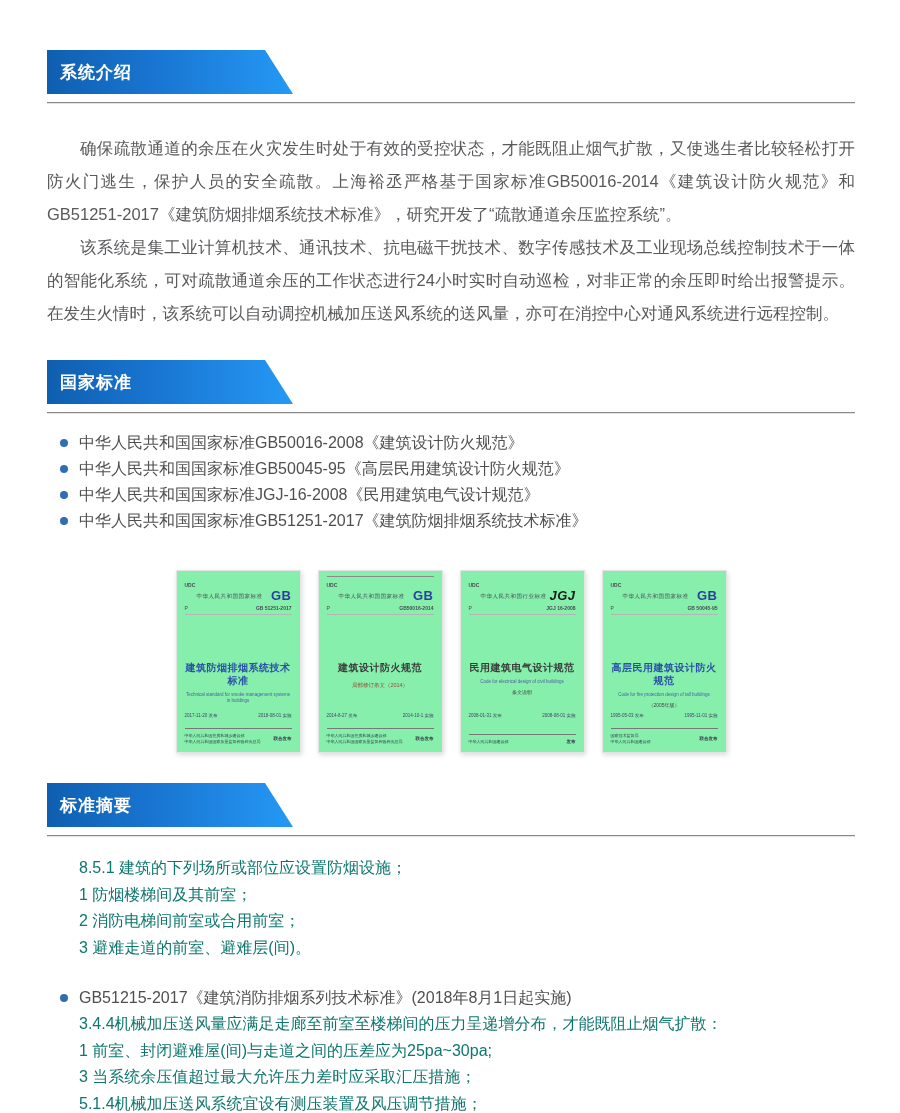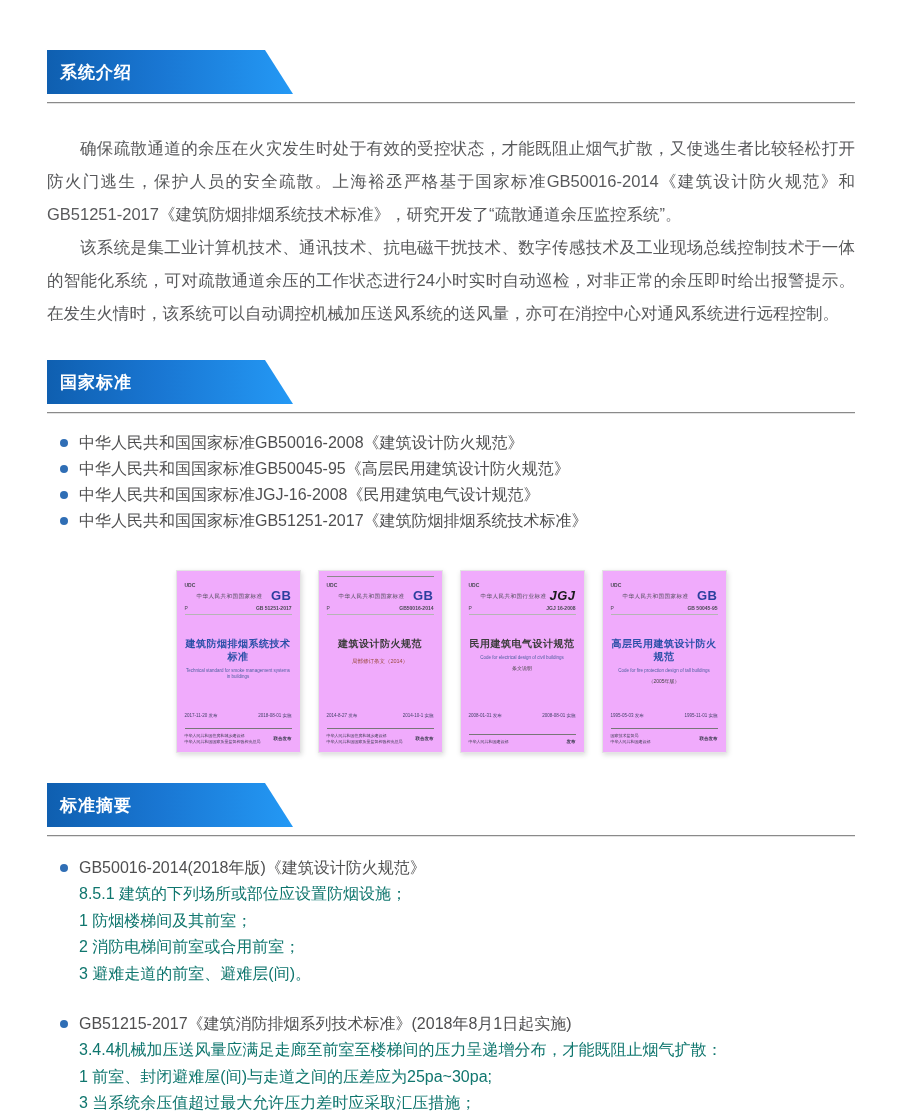--- a/index.html
+++ b/index.html
@@ -38,21 +38,21 @@
   .dot {
     width:8px; height:8px; border-radius:50%;
     background:#2f6eb5; flex:0 0 8px; margin-right:11px;
     display:inline-block;
   }
   
   .covers-row {
     margin-top:36px; display:flex; justify-content:center; gap:17px;
   }
   .cover {
-    position:relative; width:125px; height:183px; background:#f0abfc;
+    position:relative; width:125px; height:183px; background:#86efac;
     border:1px solid #e4e4e4; box-shadow:1px 2px 5px rgba(0,0,0,.15);
     padding:9px 8px; font-size:5px; color:#4a4a55;
   }
   .cover--topline::before {
     content:""; position:absolute; top:5px; left:8px; right:8px;
     height:1px; background:#8a8a8a;
   }
   .cover-udc { font-size:5px; font-weight:bold; margin-top:2px; }
   .cover-headrow { display:flex; align-items:center; justify-content:space-between; margin-top:2px; }
   .cover-org { font-size:5.5px; letter-spacing:.5px; padding-left:12px; white-space:nowrap; }
@@ -60,21 +60,21 @@
     font-size:13px; font-weight:900; color:#2b3f9e; letter-spacing:.5px;
     line-height:12px;
   }
   .cover--jgj .cover-logo { color:#1c1c1c; font-style:italic; }
   .cover-coderow {
     display:flex; justify-content:space-between; font-size:5px;
     margin-top:3px; padding-bottom:3px; border-bottom:1px solid #b5b5b5;
   }
   .cover-code { font-weight:bold; }
   .cover-title {
-    margin-top:22px; text-align:center; font-size:10px; font-weight:bold;
+    margin-top:46px; text-align:center; font-size:10px; font-weight:bold;
     color:#2b50a8; letter-spacing:.5px; line-height:13px;
   }
   .cover--dark-title .cover-title { color:#3c3c3c; }
   .cover-sub { margin-top:5px; text-align:center; font-size:4.5px; color:#4d5fa0; line-height:6px; }
   .cover--c2 .cover-sub { color:#9a4a3c; font-size:5.5px; margin-top:8px; }
   .cover-note { margin-top:4px; text-align:center; font-size:5px; color:#444; }
   .cover-dates {
     position:absolute; left:8px; right:8px; bottom:34px;
     display:flex; justify-content:space-between; font-size:4.5px; color:#44446a;
   }
@@ -250,24 +250,20 @@
 
 <section class="section section--summary">
   <header class="banner">
     <span class="banner-label">标准摘要</span>
   </header>
   <div class="divider"></div>
 
   <div class="sum-wrap">
 
     <div class="sum-block">
-      <div class="sum-heading">
-        <span class="dot"></span>
-        <span>GB50016-2014(2018年版)《建筑设计防火规范》</span>
-      </div>
       <div class="sum-line">8.5.1 建筑的下列场所或部位应设置防烟设施；</div>
       <div class="sum-line">1 防烟楼梯间及其前室；</div>
       <div class="sum-line">2 消防电梯间前室或合用前室；</div>
       <div class="sum-line">3 避难走道的前室、避难层(间)。</div>
     </div>
 
     <div class="sum-block">
       <div class="sum-heading">
         <span class="dot"></span>
         <span>GB51215-2017《建筑消防排烟系列技术标准》(2018年8月1日起实施)</span>

